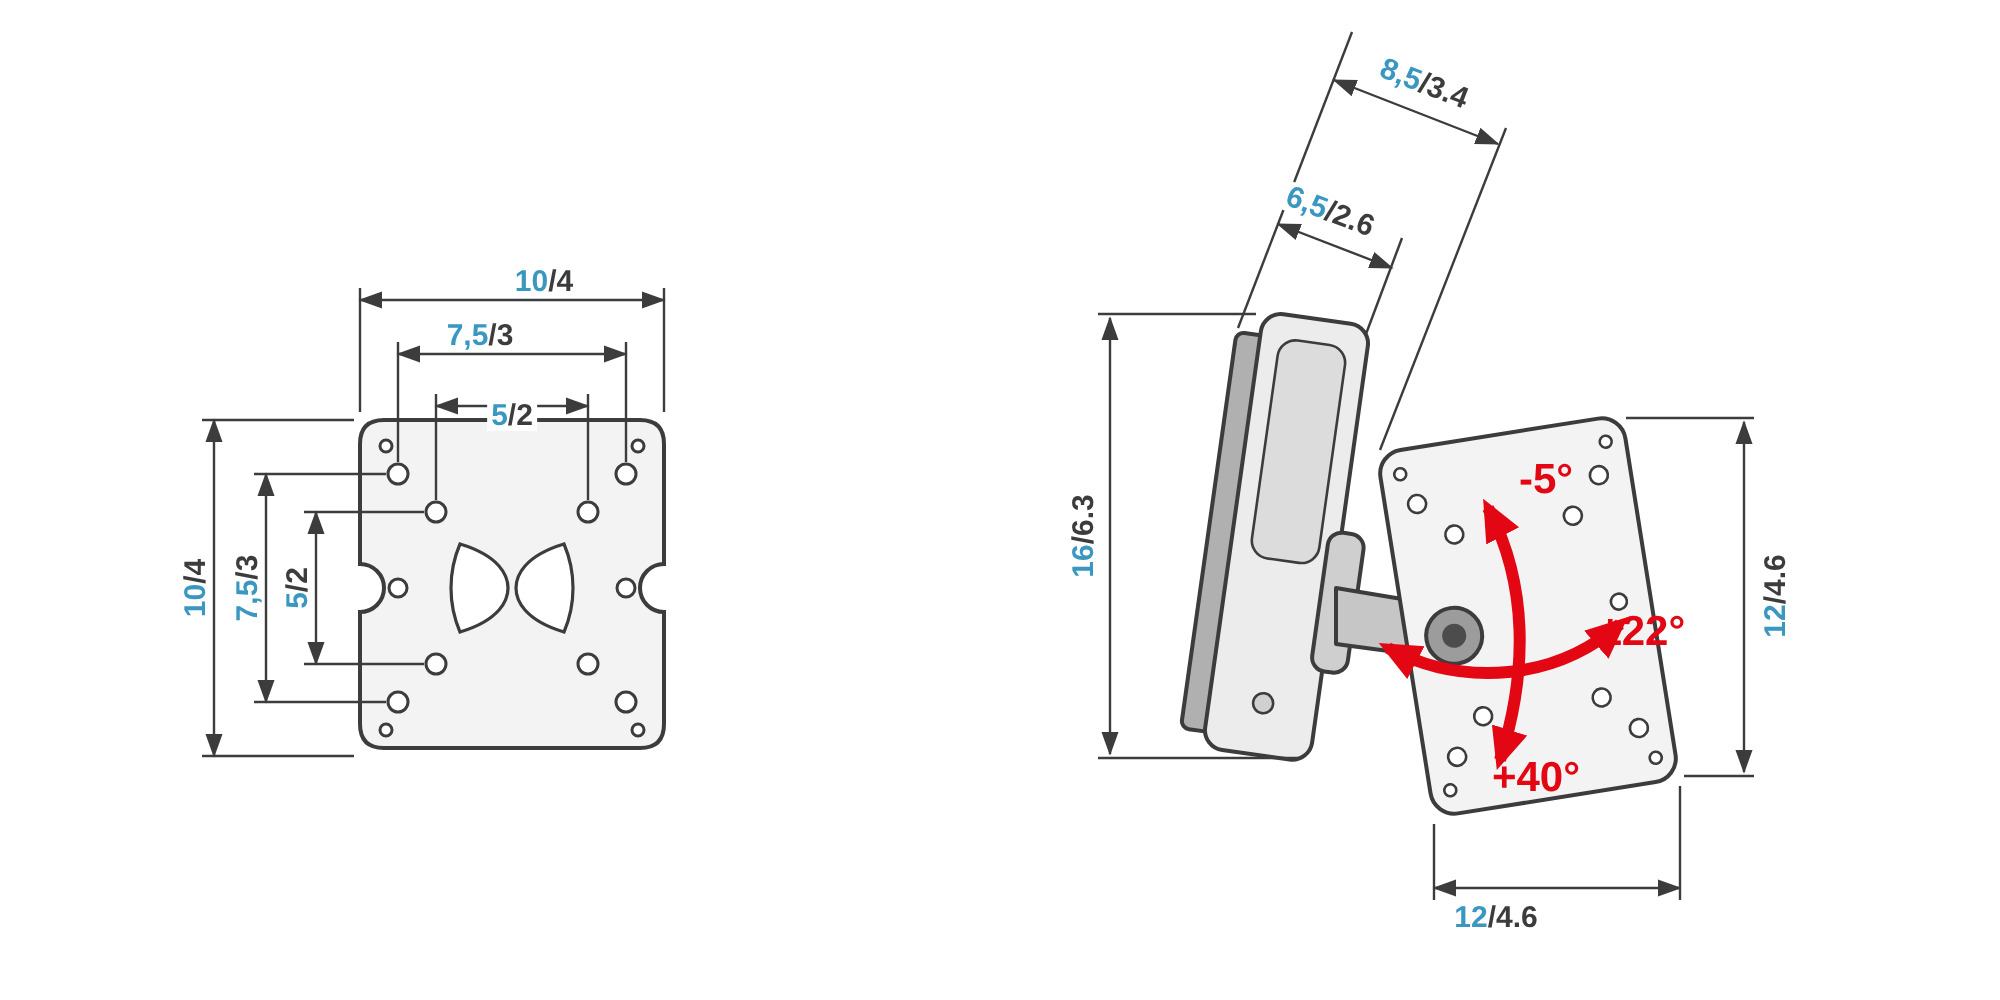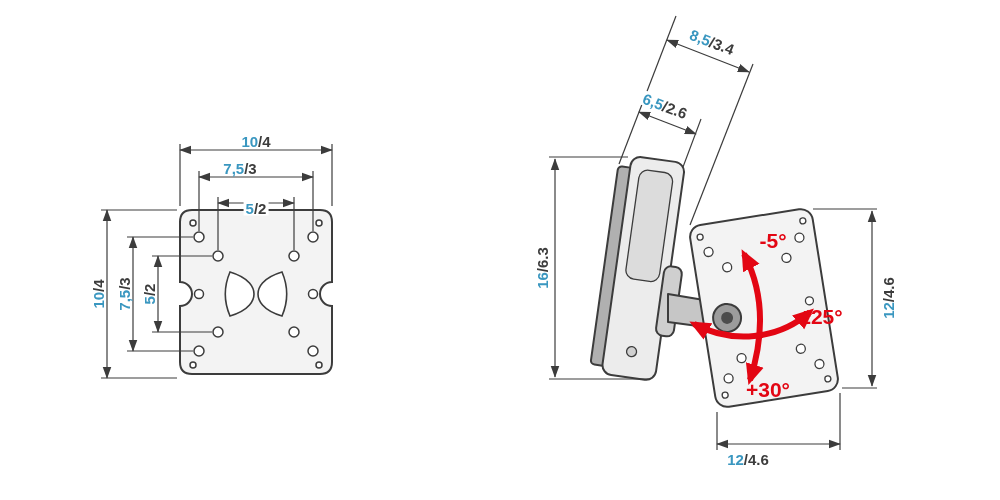--- a/index.html
+++ b/index.html
@@ -127,21 +127,21 @@
 
       <line x1="619" y1="164" x2="676" y2="16"></line>
       <line x1="683" y1="167" x2="701" y2="119"></line>
       <line x1="690" y1="225" x2="753" y2="64"></line>
       <line x1="639" y1="112" x2="696" y2="134" marker-start="url(#aD)" marker-end="url(#aD)"></line>
       <line x1="667" y1="40" x2="749" y2="72" marker-start="url(#aD)" marker-end="url(#aD)"></line>
     </g>
   </g>
 </svg>
 
-  <div class="lbl" style="left:256px;top:141px">
+  <div class="lbl" style="left:272px;top:141px">
     <span class="cm">10</span><span class="sep">/</span><span class="in">4</span>
   </div>
   <div class="lbl" style="left:240px;top:168px">
     <span class="cm">7,5</span><span class="sep">/</span><span class="in">3</span>
   </div>
   <div class="lbl" style="left:256px;top:208px">
     <span class="cm">5</span><span class="sep">/</span><span class="in">2</span>
   </div>
   <div class="lbl v" style="left:98px;top:294px">
     <span class="cm">10</span><span class="sep">/</span><span class="in">4</span>
@@ -163,16 +163,16 @@
     <span class="cm">16</span><span class="sep">/</span><span class="in">6.3</span>
   </div>
   <div class="lbl v" style="left:888px;top:298px">
     <span class="cm">12</span><span class="sep">/</span><span class="in">4.6</span>
   </div>
   <div class="lbl" style="left:748px;top:459px">
     <span class="cm">12</span><span class="sep">/</span><span class="in">4.6</span>
   </div>
 
   <div class="rot-lbl" style="left:773px;top:240px">-5°</div>
-  <div class="rot-lbl" style="left:768px;top:389px">+30°</div>
-  <div class="rot-lbl" style="left:821px;top:316px">±25°</div>
+  <div class="rot-lbl" style="left:768px;top:389px">+40°</div>
+  <div class="rot-lbl" style="left:821px;top:316px">±22°</div>
 
 </div>
 
 </body></html>

